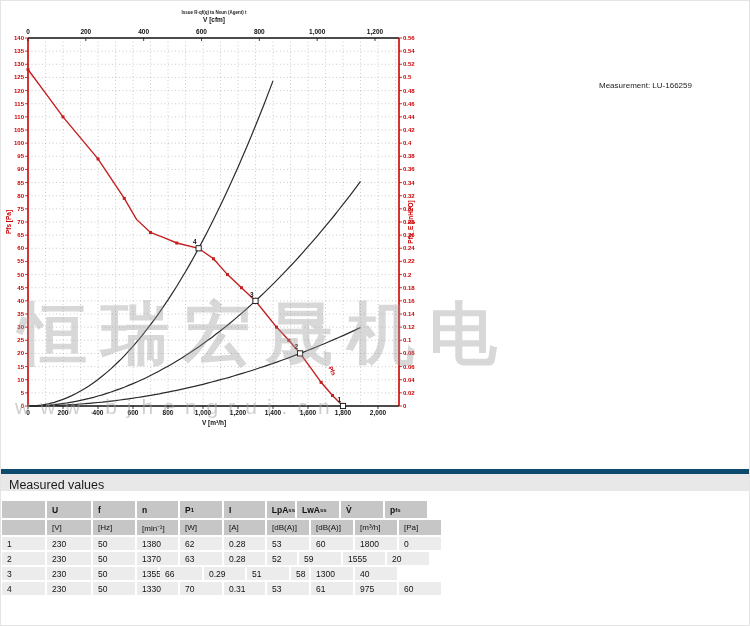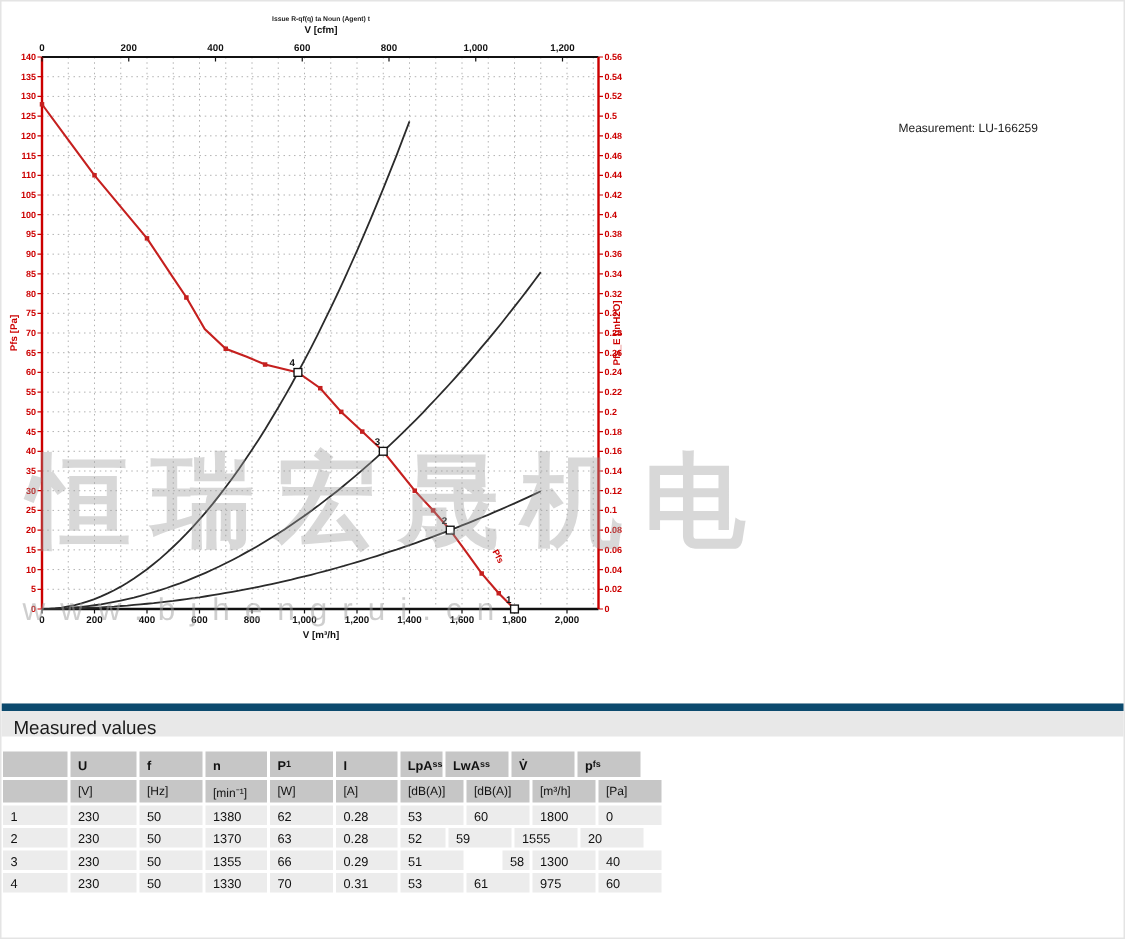--- a/index.html
+++ b/index.html
@@ -344,25 +344,25 @@
       <div class="mv-cell" style="width: 41px;">0.28</div>
       <div class="mv-cell" style="width: 30px;">52</div>
       <div class="mv-cell" style="width: 42px;">59</div>
       <div class="mv-cell" style="width: 42px;">1555</div>
       <div class="mv-cell" style="width: 42px;">20</div>
     </div>
     <div class="mv-row data" style="height: 13px;">
       <div class="mv-cell" style="width: 43px;">3</div>
       <div class="mv-cell" style="width: 44px;">230</div>
       <div class="mv-cell" style="width: 42px;">50</div>
-      <div class="mv-cell" style="width: 41px; text-align: right;">1355</div>
+      <div class="mv-cell" style="width: 21px; text-align: right;">1355</div>
       <div class="mv-cell" style="width: 42px;">66</div>
       <div class="mv-cell" style="width: 41px;">0.29</div>
       <div class="mv-cell" style="width: 42px;">51</div>
-      <div class="mv-cell" style="width: 18px; margin-left: 24px;">58</div>
+      <div class="mv-cell" style="width: 18px;">58</div>
       <div class="mv-cell" style="width: 42px;">1300</div>
       <div class="mv-cell" style="width: 42px;">40</div>
     </div>
     <div class="mv-row data" style="height: 13px;">
       <div class="mv-cell" style="width: 43px;">4</div>
       <div class="mv-cell" style="width: 44px;">230</div>
       <div class="mv-cell" style="width: 42px;">50</div>
       <div class="mv-cell" style="width: 41px;">1330</div>
       <div class="mv-cell" style="width: 42px;">70</div>
       <div class="mv-cell" style="width: 41px;">0.31</div>

